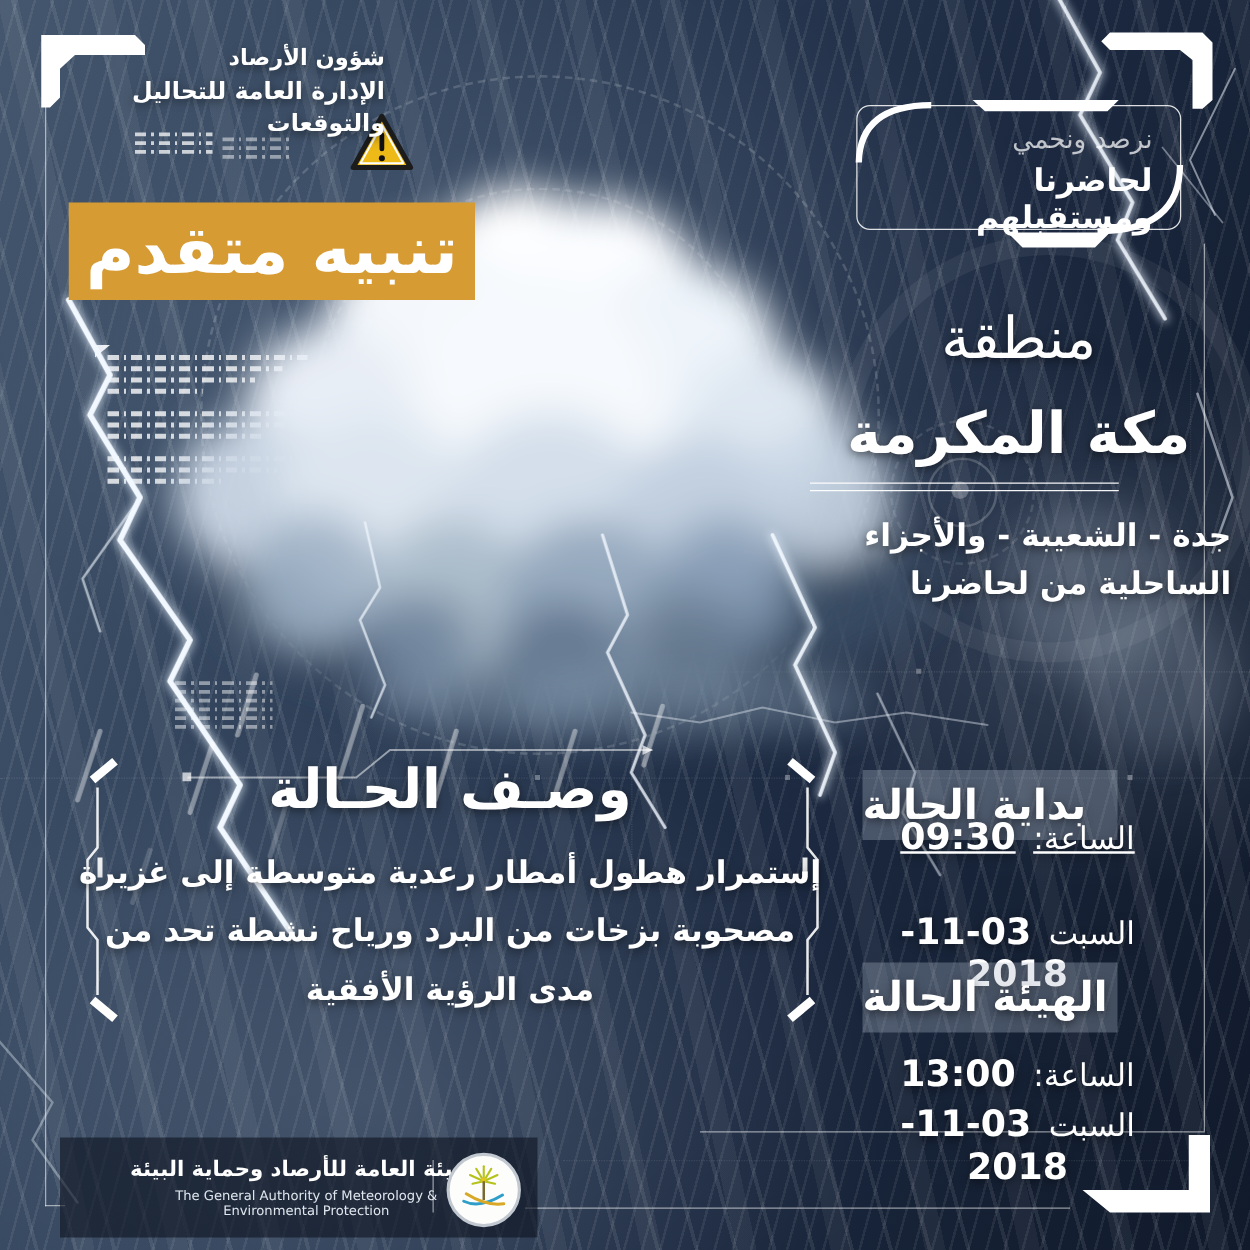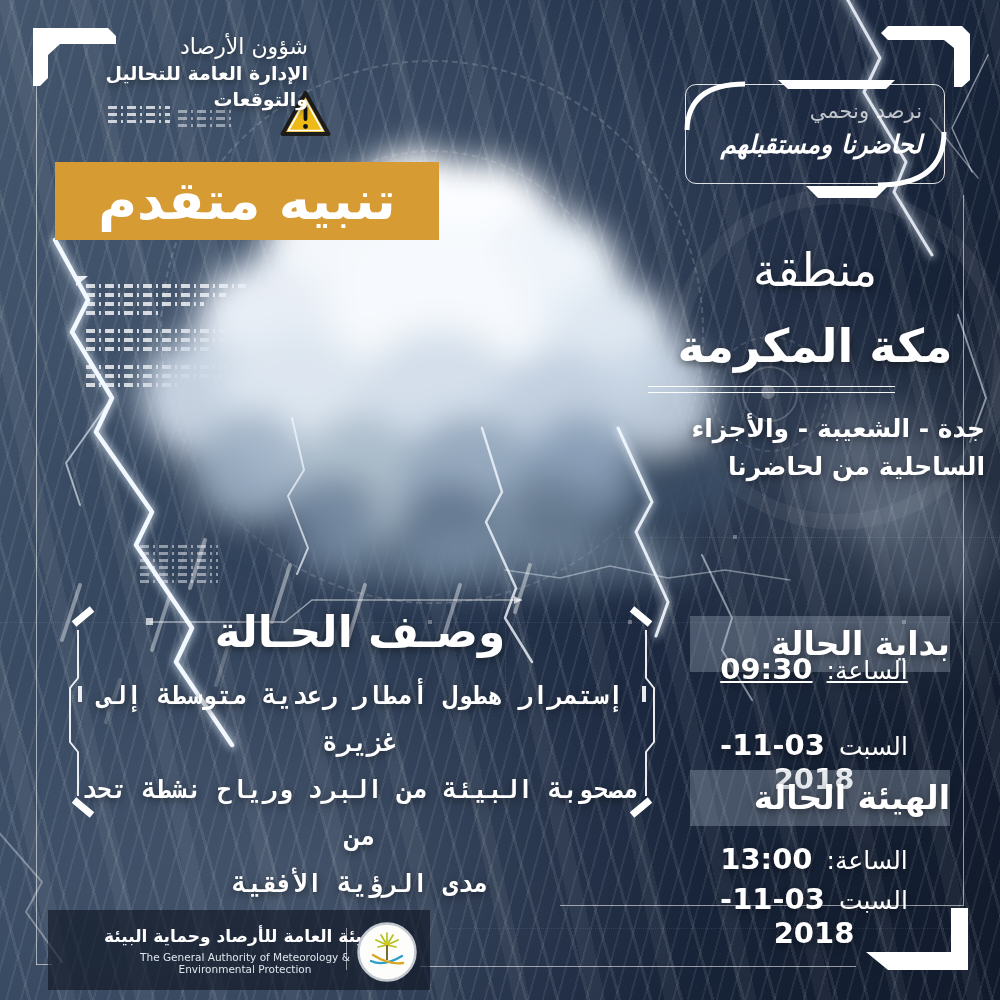--- a/index.html
+++ b/index.html
@@ -50,36 +50,36 @@
   
   .fline{background:rgba(255,255,255,.55);}
   .fl-left{left:36px;top:85px;width:1px;height:880px;}
   .fl-left-foot{left:36px;top:964px;width:16px;height:1px;}
   .fl-right{left:963px;top:195px;width:1px;height:710px;}
   .fl-bot1{left:560px;top:905px;width:404px;height:1px;}
   .fl-bot2{left:420px;top:966px;width:436px;height:1px;}
   
   .shadowed{text-shadow:0 2px 8px rgba(0,0,0,.5);}
   .dept{left:60px;top:34px;width:248px;text-align:right;direction:rtl;line-height:26px;}
-  .dept .l1{font-size:22px;font-weight:400;}
+  .dept .l1{font-size:18px;font-weight:700;}
   .dept .l2{font-size:19px;font-weight:700;}
-  .banner{left:55px;top:162px;width:384px;height:78px;line-height:78px;text-align:center;
+  .banner{left:55px;top:162px;width:325px;height:78px;line-height:78px;text-align:center;
           font-size:53px;font-weight:700;letter-spacing:1px;}
   .slogan-box{left:685px;top:84px;width:260px;height:100px;border:1.5px solid rgba(255,255,255,.85);border-radius:11px;
               direction:rtl;text-align:right;padding:14px 22px 0 0;box-sizing:border-box;}
   .slogan-l1{font-size:21px;color:rgba(255,255,255,.72);}
-  .slogan-l2{font-size:25px;font-weight:700;margin-top:7px;font-style:italic;}
+  .slogan-l2{font-size:25px;font-weight:700;margin-top:7px;}
   .region{left:635px;top:240px;width:360px;text-align:center;direction:rtl;}
   .region .t1{font-size:46px;font-weight:400;line-height:60px;}
   .region .t2{font-size:46px;font-weight:700;line-height:60px;margin-top:16px;}
   .dbl-line{left:648px;top:386px;width:247px;height:5px;border-top:1.5px solid rgba(255,255,255,.95);border-bottom:1.5px solid rgba(255,255,255,.95);}
   .areas{left:640px;top:410px;width:345px;text-align:right;direction:rtl;font-size:25px;font-weight:700;line-height:38px;}
   .desc-title{left:60px;top:606px;width:600px;text-align:center;direction:rtl;font-size:44px;font-weight:700;}
-  .desc-body{left:60px;top:674px;width:600px;text-align:center;direction:rtl;font-size:25px;font-weight:700;line-height:47px;font-family:Liberation Mono, monospace;}
-  .time-hdr{left:690px;width:260px;height:56px;line-height:56px;text-align:right;
+  .desc-body{left:60px;top:674px;width:600px;text-align:center;direction:rtl;font-size:25px;font-weight:700;line-height:47px;}
+  .time-hdr{left:690px;width:204px;height:56px;line-height:56px;text-align:left;
             background:rgba(173,186,203,.32);font-size:33px;font-weight:700;}
   .th1{top:616px;} .th2{top:770px;}
   .time-row{left:690px;width:248px;text-align:center;direction:rtl;font-size:25px;}
   .time-row b{font-size:29px;margin-inline-start:14px;letter-spacing:.5px;}
   .tr1{top:652px;text-decoration:underline;} .tr2{top:728px;} .tr3{top:842px;} .tr4{top:882px;}
   
   .footer-bar{left:48px;top:910px;width:382px;height:80px;background:rgba(13,20,32,.62);}
   .footer-text{left:56px;top:926px;width:282px;text-align:center;margin-left:48px;}
   .footer-ar{font-size:17px;font-weight:700;direction:rtl;letter-spacing:.5px;}
   .footer-en{font-size:10.5px;color:#dfe6ee;margin-top:5px;}
@@ -284,21 +284,21 @@
   </div>
   <div class="abs dbl-line"></div>
   <div class="abs areas shadowed">
     <div>جدة - الشعيبة - والأجزاء</div>
     <div>الساحلية من لحاضرنا</div>
   </div>
 
   <div class="abs desc-title shadowed">وصـف الحـالة</div>
   <div class="abs desc-body shadowed">
     <div>إستمرار هطول أمطار رعدية متوسطة إلى غزيرة</div>
-    <div>مصحوبة البيئة من البرد ورياح نشطة تحد من</div>
+    <div>مصحوبة بزخات من البرد ورياح نشطة تحد من</div>
     <div>مدى الرؤية الأفقية</div>
   </div>
 
   <div class="abs time-hdr th1 shadowed">بداية الحالة</div>
   <div class="abs time-row tr1 shadowed">
     <span>الساعة:</span><b>09:30</b>
   </div>
   <div class="abs time-row tr2 shadowed">
     <span>السبت</span><b>03-11-2018</b>
   </div>

